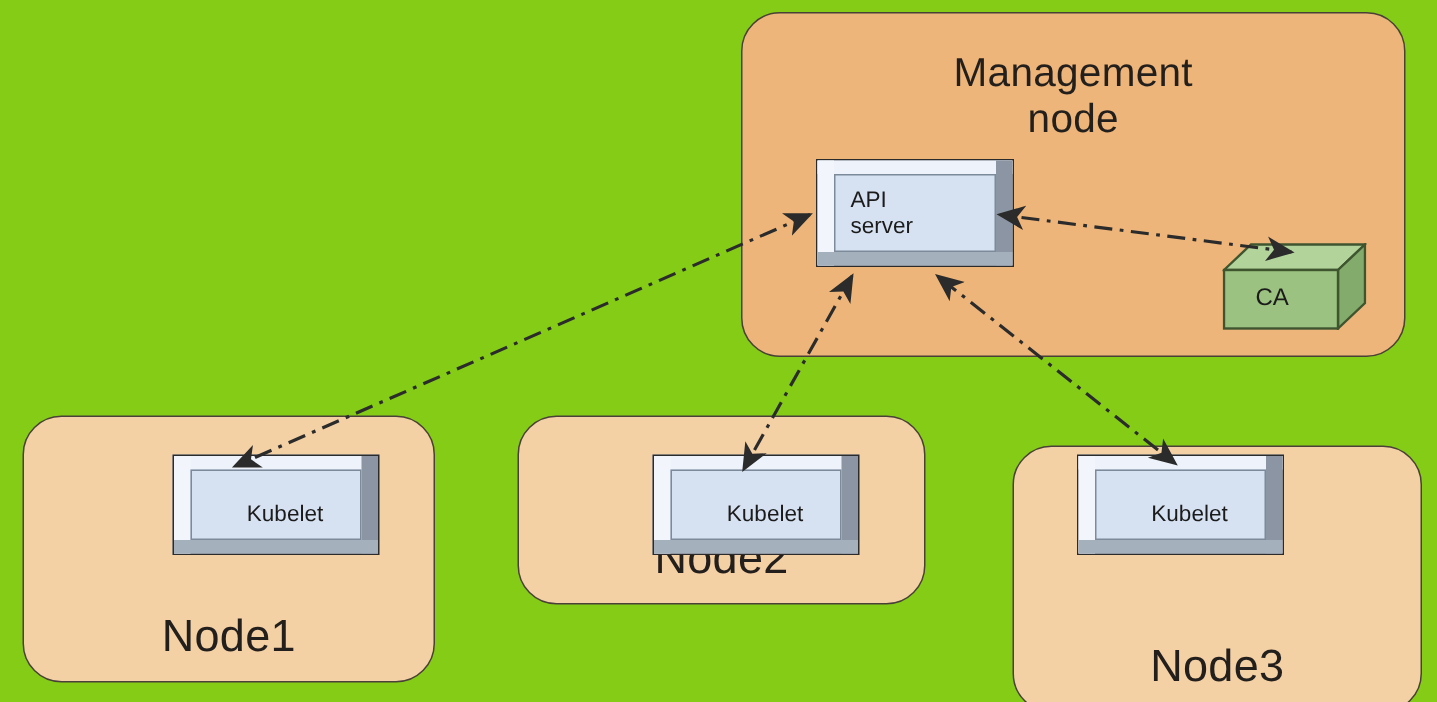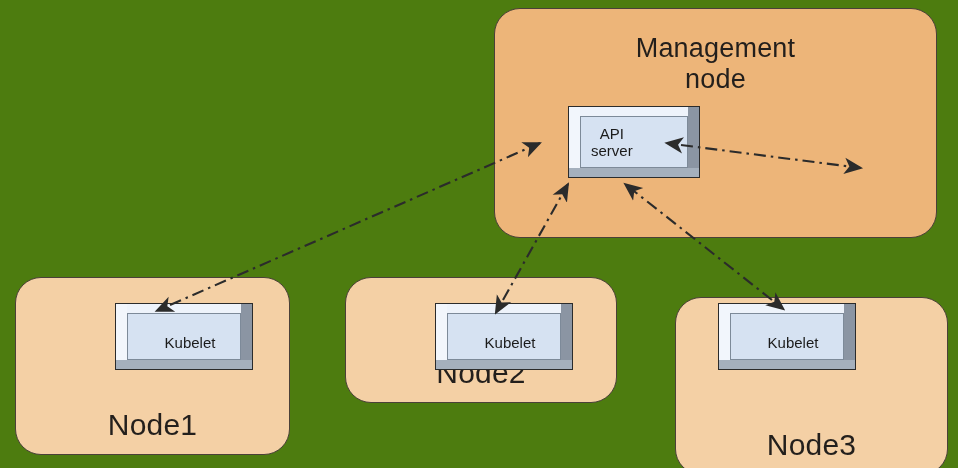--- a/index.html
+++ b/index.html
@@ -4,21 +4,21 @@
 <style>
   html, body {
     margin: 0;
     padding: 0;
     background: #ffffff;
   }
   #diagram-root {
     position: relative;
     width: 958px;
     height: 468px;
-    background: #4d7c0f;
+    background: #84cc16;
     font-family: "Liberation Sans", sans-serif;
     overflow: hidden;
   }
   
   .container-box {
     position: absolute;
     border: 1.5px solid #4a4038;
     border-radius: 26px;
     box-sizing: border-box;
   }
@@ -134,30 +134,41 @@
 </head>
 <body>
 
 <div id="diagram-root">
 
   <div class="container-box mgmt" style="left:494px; top:8px; width:443px; height:230px;">
     <div class="container-title mgmt-title">Management
 node</div>
   </div>
 
-  <div class="bevel-box" style="left:568px; top:106px; width:132px; height:72px;text-align:center;">
+  <div class="bevel-box" style="left:544px; top:106px; width:132px; height:72px;">
     <div class="bev-t"></div>
     <div class="bev-l"></div>
     <div class="bev-r"></div>
     <div class="bev-b"></div>
     <div class="bevel-inner"></div>
     <div class="bevel-label">API
 server</div>
   </div>
 
+  <div class="ca-box" style="left:815px; top:162px; width:96px; height:58px;">
+    <svg width="96" height="58" viewBox="0 0 96 58">
+
+      <polygon points="1,18 19,1 95,1 77,18" fill="#b2d39a" stroke="#3f5530" stroke-width="1.6"></polygon>
+
+      <polygon points="77,18 95,1 95,40 77,57" fill="#83ab6c" stroke="#3f5530" stroke-width="1.6"></polygon>
+
+      <rect x="1" y="18" width="76" height="39" fill="#9cc281" stroke="#3f5530" stroke-width="1.6"></rect>
+    </svg>
+    <div class="ca-label" style="left:22px; top:28px;">CA</div>
+  </div>
 
   <div class="container-box node" style="left:15px; top:277px; width:275px; height:178px;">
     <div class="container-title node-title">Node1</div>
   </div>
   <div class="bevel-box center-label" style="left:115px; top:303px; width:138px; height:67px;">
     <div class="bev-t"></div>
     <div class="bev-l"></div>
     <div class="bev-r"></div>
     <div class="bev-b"></div>
     <div class="bevel-inner"></div>

